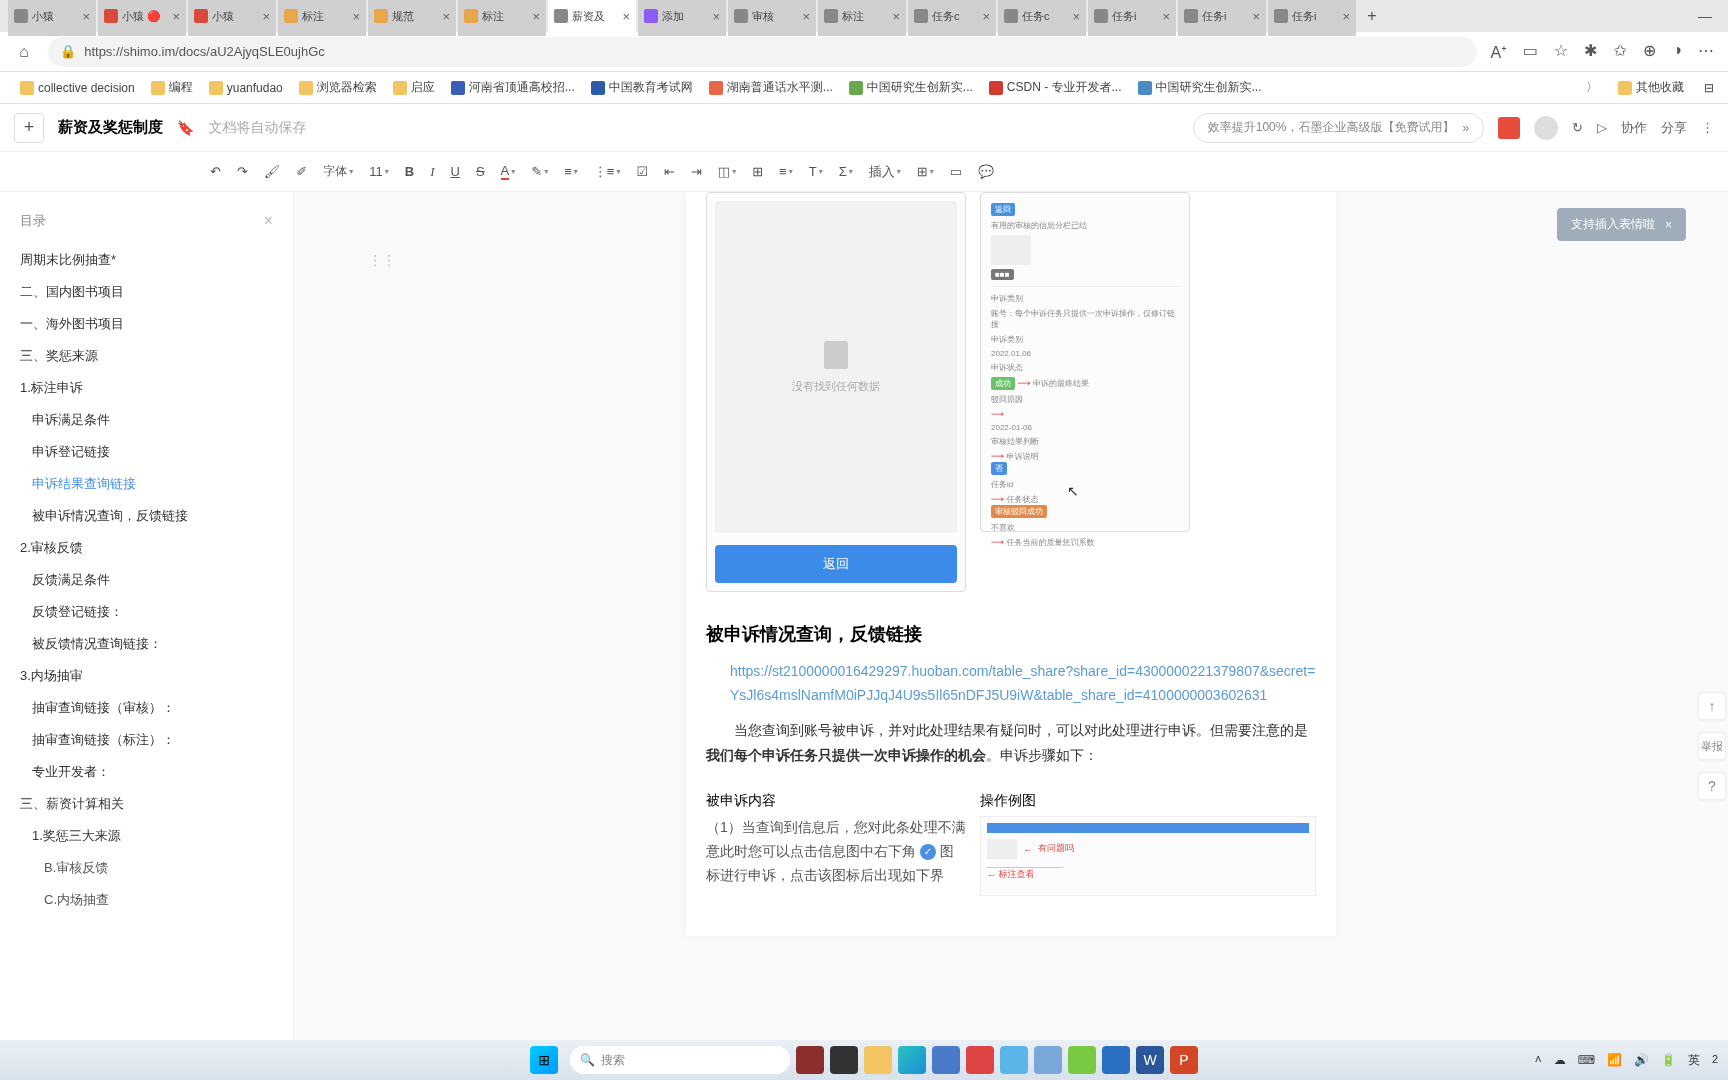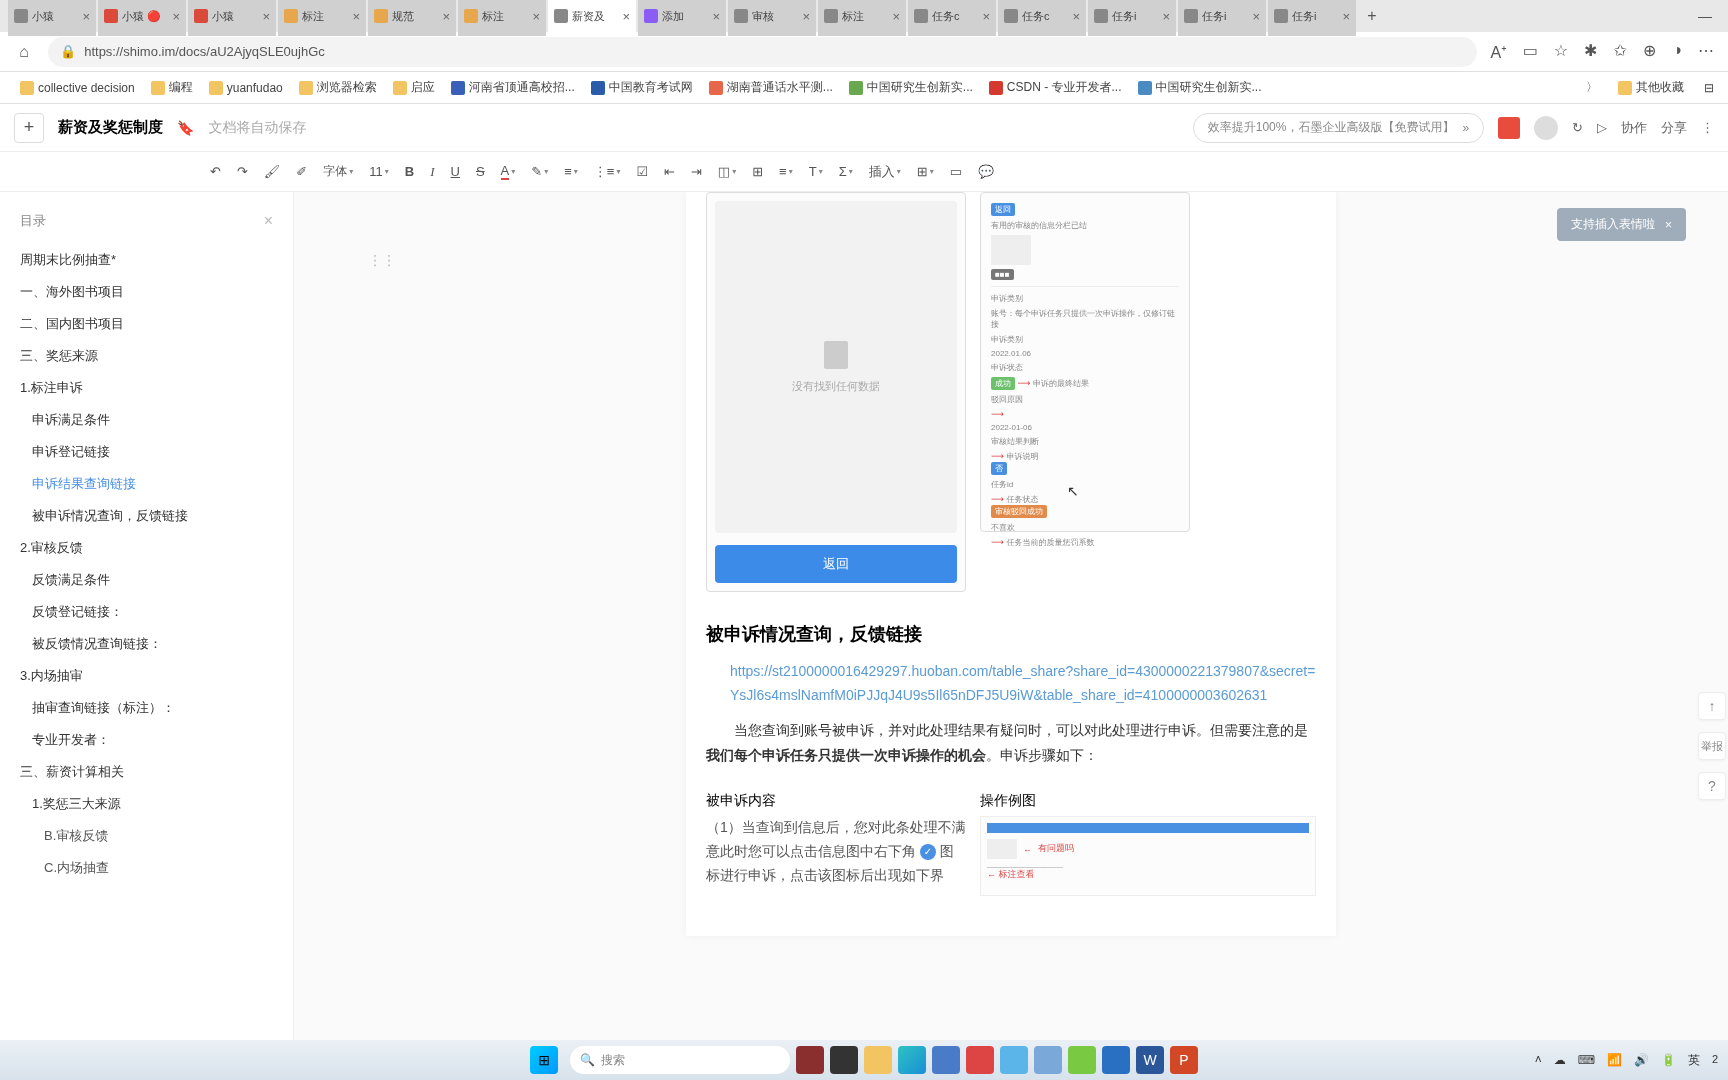--- a/index.html
+++ b/index.html
@@ -358,33 +358,34 @@
 </div>
 
 <div class="main">
 
   <div class="outline">
     <div class="outline-head">
       <span>目录</span>
       <span class="outline-close">×</span>
     </div>
     <div class="outline-item l1">周期末比例抽查*</div>
+    <div class="outline-item l1">二、国内图书项目</div>
     <div class="outline-item l1">一、海外图书项目</div>
-    <div class="outline-item l1">二、国内图书项目</div>
     <div class="outline-item l1">三、奖惩来源</div>
     <div class="outline-item l1">1.标注申诉</div>
     <div class="outline-item l2">申诉满足条件</div>
     <div class="outline-item l2">申诉登记链接</div>
     <div class="outline-item l2 active">申诉结果查询链接</div>
     <div class="outline-item l2">被申诉情况查询，反馈链接</div>
     <div class="outline-item l1">2.审核反馈</div>
     <div class="outline-item l2">反馈满足条件</div>
     <div class="outline-item l2">反馈登记链接：</div>
     <div class="outline-item l2">被反馈情况查询链接：</div>
     <div class="outline-item l1">3.内场抽审</div>
+    <div class="outline-item l2">抽审查询链接（审核）：</div>
     <div class="outline-item l2">抽审查询链接（标注）：</div>
     <div class="outline-item l2">专业开发者：</div>
     <div class="outline-item l1">三、薪资计算相关</div>
     <div class="outline-item l2">1.奖惩三大来源</div>
     <div class="outline-item l3">B.审核反馈</div>
     <div class="outline-item l3">C.内场抽查</div>
   </div>
 
   <div class="doc-wrap">
     <span class="drag-handle">⋮⋮</span>

